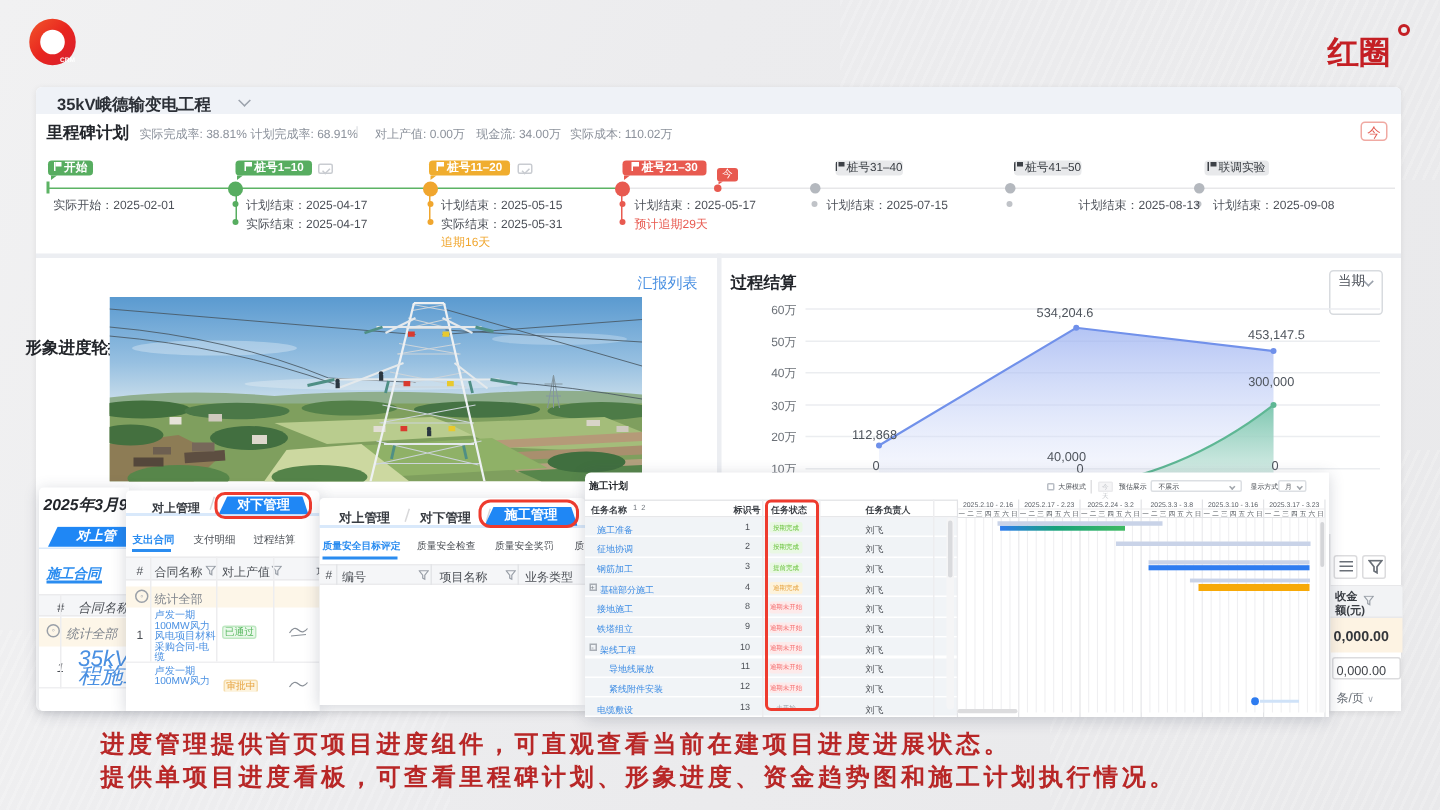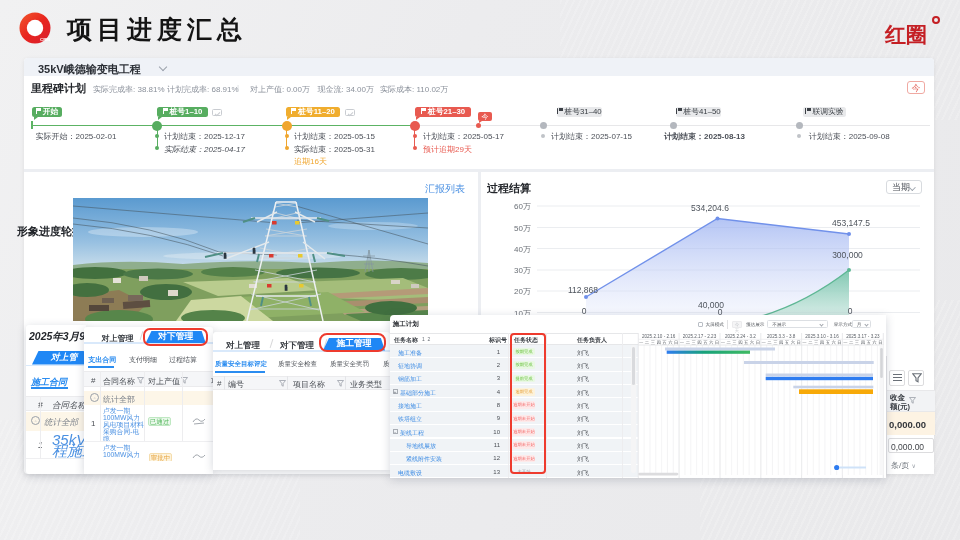--- a/index.html
+++ b/index.html
@@ -45,21 +45,20 @@
       <linearGradient id="ringg" x1="0" y1="0" x2="1" y2="1">
         <stop offset="0" stop-color="#f2572c"></stop>
           <stop offset="0.5" stop-color="#e8251f"></stop>
           <stop offset="1" stop-color="#d81f30"></stop>
       </linearGradient>
     </defs>
     <circle cx="16" cy="18" r="15.5" fill="url(#ringg)"></circle>
     <circle cx="16" cy="18" r="8.2" fill="#ffffff"></circle>
     <text x="21" y="31" font-size="4.4" fill="#ffffff" font-weight="bold">CRM</text>
   </svg>
-  <div class="abs bold" style="left:67px;top:12.5px;font-size:25px;color:#141414;letter-spacing:5px;">项目进度汇总</div>
   <div class="abs bold" style="left:885px;top:21px;font-size:21px;color:#c41f24;">红圈</div>
   <div class="abs" style="left:932px;top:16px;width:8px;height:8px;border:2.4px solid #c41f24;border-radius:50%;"></div>
 
   <div class="abs" style="left:24px;top:58px;width:910px;height:416px;background:#ffffff;border-radius:4px;box-shadow:0 1px 4px rgba(0,0,0,.08);"></div>
 
   <div class="abs" style="left:24px;top:58px;width:910px;height:18px;background:#eff2f7;border-radius:4px 4px 0 0;"></div>
   <div class="abs bold" style="left:38px;top:62px;font-size:11px;color:#2b2f36;">35kV峨德输变电工程</div>
   <div class="abs" style="left:160px;top:64px;width:6px;height:6px;border-right:1.4px solid #9aa1ab;border-bottom:1.4px solid #9aa1ab;transform:rotate(45deg);"></div>
 
   <div class="abs bold" style="left:31px;top:81px;font-size:11px;color:#23262b;">里程碑计划</div>
@@ -107,37 +106,37 @@
   <div class="abs" style="left:284.5px;top:134px;width:4px;height:4px;border-radius:50%;background:#f0a62e;"></div>
   <div class="abs" style="left:284.5px;top:146px;width:4px;height:4px;border-radius:50%;background:#f0a62e;"></div>
   <div class="abs" style="left:414px;top:130px;width:1.2px;height:18px;background:#e85a50;"></div>
   <div class="abs" style="left:412.6px;top:134px;width:4px;height:4px;border-radius:50%;background:#e85a50;"></div>
   <div class="abs" style="left:412.6px;top:146px;width:4px;height:4px;border-radius:50%;background:#e85a50;"></div>
   <div class="abs" style="left:541px;top:134px;width:4px;height:4px;border-radius:50%;background:#c0c3c8;"></div>
   <div class="abs" style="left:671px;top:134px;width:4px;height:4px;border-radius:50%;background:#c0c3c8;"></div>
   <div class="abs" style="left:797px;top:134px;width:4px;height:4px;border-radius:50%;background:#c0c3c8;"></div>
 
   <div class="ms-t" style="left:35.5px;top:131px;">实际开始：2025-02-01</div>
-  <div class="ms-t" style="left:164px;top:131px;">计划结束：2025-12-17</div>
-  <div class="ms-t" style="left:164px;top:143.5px;font-style:italic;">实际结束：2025-04-17</div>
+  <div class="ms-t" style="left:164px;top:131px;">计划结束：2025-04-17</div>
+  <div class="ms-t" style="left:164px;top:143.5px;">实际结束：2025-04-17</div>
   <div class="ms-t" style="left:294px;top:131px;">计划结束：2025-05-15</div>
   <div class="ms-t" style="left:294px;top:143.5px;">实际结束：2025-05-31</div>
   <div class="ms-t" style="left:294px;top:156px;color:#f0a62e;">追期16天</div>
   <div class="ms-t" style="left:423px;top:131px;">计划结束：2025-05-17</div>
   <div class="ms-t" style="left:423px;top:143.5px;color:#e85a50;">预计追期29天</div>
   <div class="ms-t" style="left:551px;top:131px;">计划结束：2025-07-15</div>
-  <div class="ms-t" style="left:664px;top:131px;font-weight:bold;">计划结束：2025-08-13</div>
+  <div class="ms-t" style="left:719px;top:131px;">计划结束：2025-08-13</div>
   <div class="ms-t" style="left:808.7px;top:131px;">计划结束：2025-09-08</div>
 
   <div class="abs" style="left:24px;top:169px;width:910px;height:3px;background:#eceef2;"></div>
   <div class="abs" style="left:477.5px;top:169px;width:3px;height:163px;background:#eceef2;"></div>
   <div class="abs bold" style="left:17px;top:181px;font-size:11px;color:#23262b;margin-top:43px;">形象进度轮播图</div>
   <div class="abs" style="left:425px;top:182px;font-size:10px;color:#4a90e2;">汇报列表</div>
   <div class="abs bold" style="left:487px;top:181px;font-size:11px;color:#23262b;">过程结算</div>
-  <div class="abs" style="left:886px;top:180px;width:36px;height:14px;border:1px solid #d8dbdf;border-radius:3px;background:#fff;font-size:9px;color:#4a4f57;line-height:13px;padding-left:5px;">当期</div>
+  <div class="abs" style="left:886px;top:180px;width:36px;height:30px;border:1px solid #d8dbdf;border-radius:3px;background:#fff;font-size:9px;color:#4a4f57;line-height:13px;padding-left:5px;">当期</div>
   <div class="abs" style="left:910px;top:184.5px;width:4.6px;height:4.6px;border-right:1.1px solid #9aa1ab;border-bottom:1.1px solid #9aa1ab;transform:rotate(45deg);"></div>
 
   <svg class="abs" style="left:73px;top:198px;" width="355" height="123" viewBox="0 0 355 123">
     <defs>
       <linearGradient id="sky" x1="0" y1="0" x2="0" y2="1">
         <stop offset="0" stop-color="#5a9ad0"></stop>
           <stop offset="0.6" stop-color="#97c0e1"></stop>
           <stop offset="1" stop-color="#cfe1ec"></stop>
       </linearGradient>
     </defs>
@@ -646,13 +645,14 @@
     <rect x="409" y="74.3" width="74" height="4.7" fill="#f7a908"></rect>
     <line x1="450" y1="152.5" x2="476" y2="152.5" stroke="#cfe2f8" stroke-width="2"></line>
     <circle cx="446.7" cy="152.5" r="2.6" fill="#2e7cf0"></circle>
     <rect x="248.3" y="157.7" width="40" height="2.8" rx="1.4" fill="#dcdcde"></rect>
         <rect x="489.5" y="30" width="4" height="130" fill="#f7f7f8"></rect>
         <rect x="490.2" y="33" width="2.6" height="30" rx="1.3" fill="#d4d5d8"></rect>
     </svg>
     <div class="abs red-ring" style="left:120px;top:18px;width:36px;height:141px;border-radius:4px;border-width:2.2px;"></div>
   </div>
 
+  <div class="abs bold" style="left:67px;top:486px;font-size:16px;color:#b82727;letter-spacing:2.4px;line-height:22px;">进度管理提供首页项目进度组件，可直观查看当前在建项目进度进展状态。<br>提供单项目进度看板，可查看里程碑计划、形象进度、资金趋势图和施工计划执行情况。</div>
 </div>
 
 </body></html>

